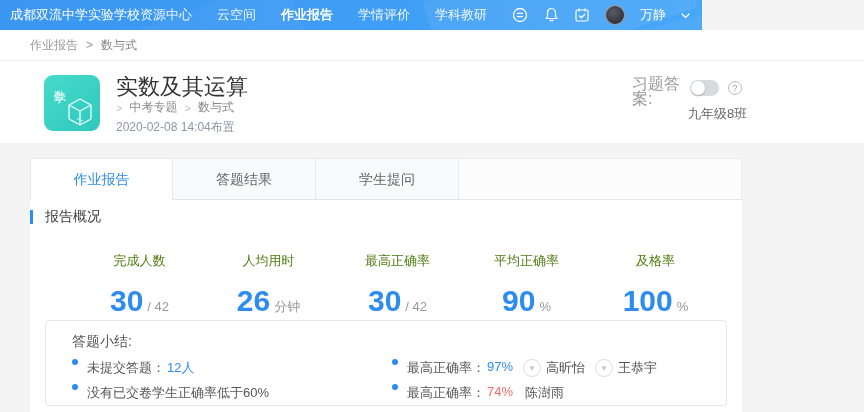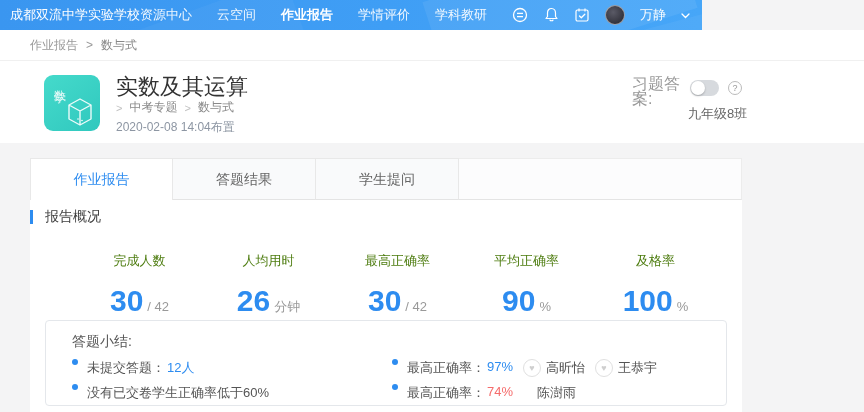--- a/index.html
+++ b/index.html
@@ -80,21 +80,21 @@
   .sum-col-left { width:320px; }
   .sum-col-right { flex:1; }
   .sum-item { display:flex; height:25px; font-size:13px; color:#555; white-space:nowrap; }
   .dot { width:6px; height:6px; border-radius:50%; background:#2d8cf0; margin-right:9px; flex:none; }
   .hl-blue { color:#2d8cf0; margin-left:2px; }
   .hl-red { color:#f56c6c; margin-left:2px; }
   .heart-badge { width:18px; height:18px; border-radius:50%; border:1px solid #e0e0e0;
     display:inline-flex; align-items:center; justify-content:center; margin:0 5px 0 10px;
     color:#cfcfcf; font-size:9px; cursor:pointer; flex:none; }
   .sname { color:#555; }
-  .sname.plain { margin-left:24px; }
+  .sname.plain { margin-left:12px; }
 </style>
 </head>
 <body>
 
 <div class="topbar">
   <div class="deco d1"></div>
   <div class="deco d2"></div>
   <div class="deco d3"></div>
   <div class="school">成都双流中学实验学校</div>
   <div class="nav">

